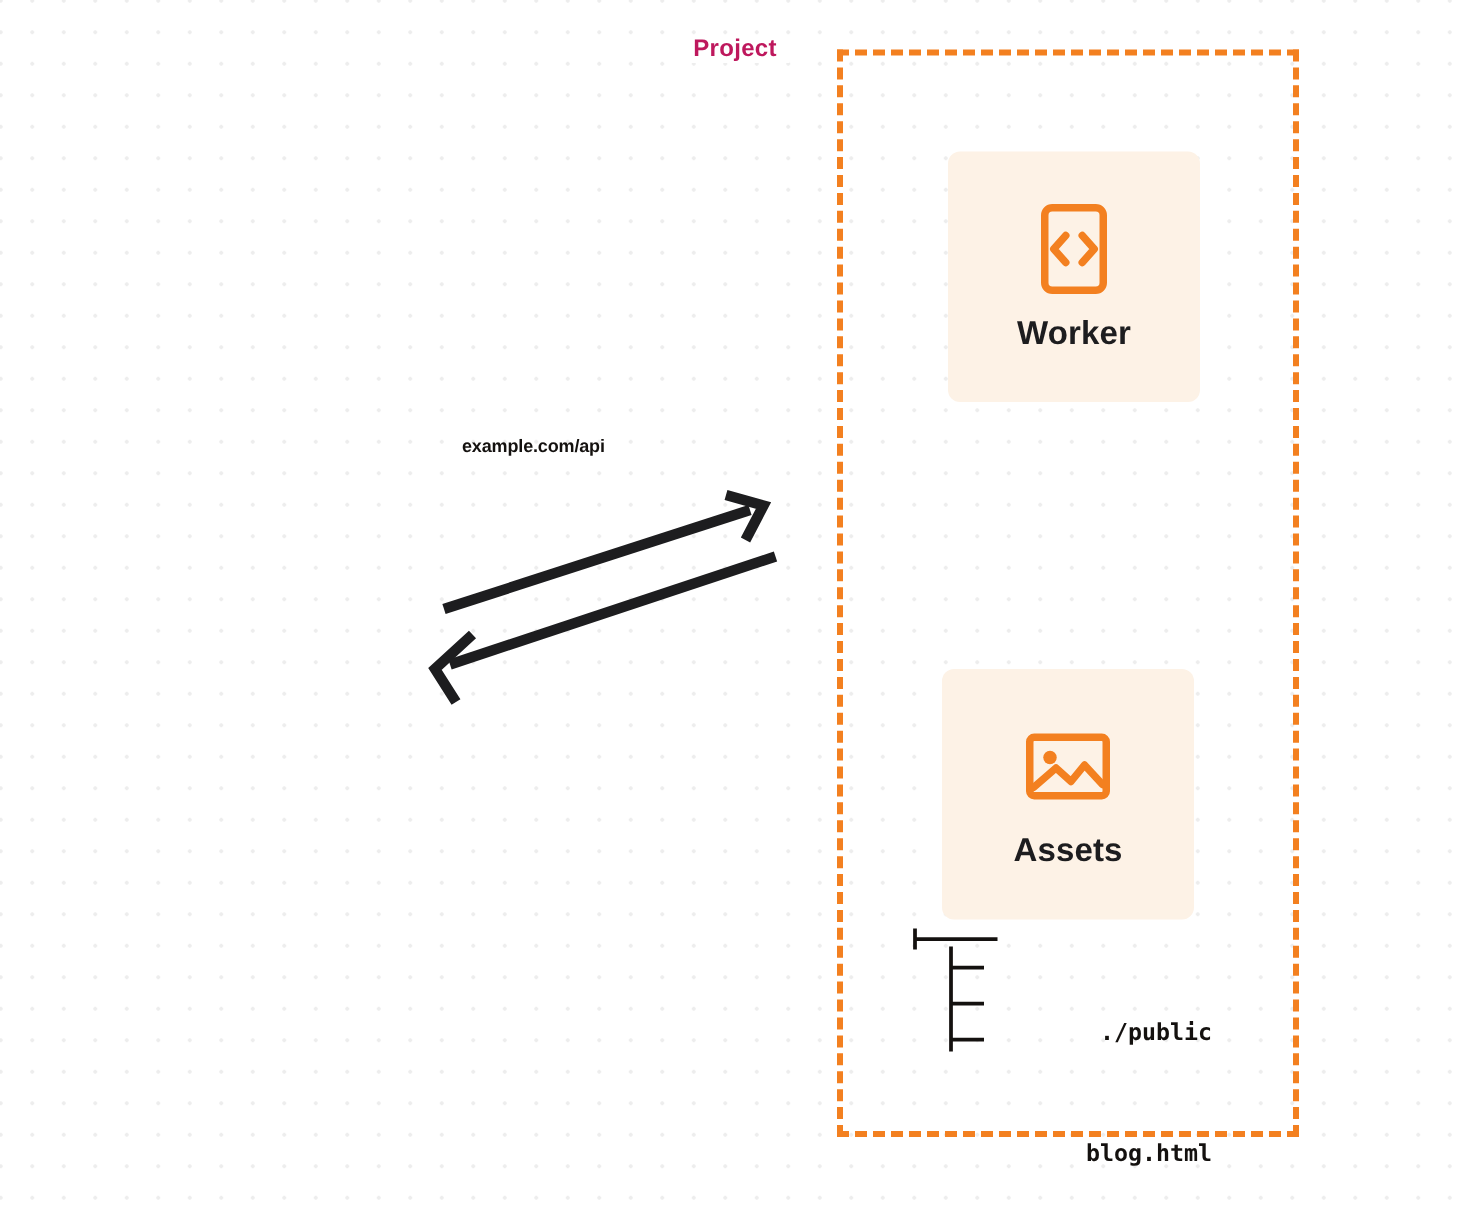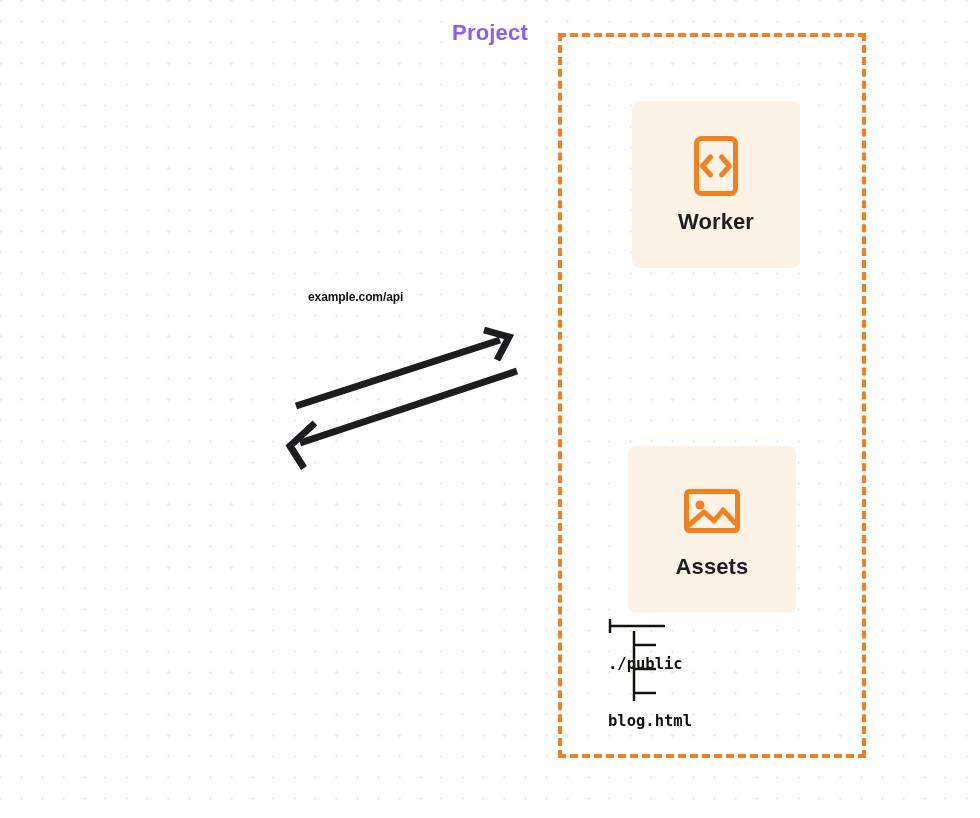--- a/index.html
+++ b/index.html
@@ -75,23 +75,23 @@
     border: 4px dashed #f38020;
     box-sizing: border-box;
   }
   #project-title {
     position: absolute;
     left: 50%;
     top: 33px;
     transform: translate(-50%, -50%);
     background: #ffffff;
     padding: 0 8px;
-    font-size: 22px;
-    font-weight: bold;
-    color: #8b5cf6;
+    font-size: 16px;
+    font-weight: bold;
+    color: #be185d;
     white-space: nowrap;
     letter-spacing: .2px;
   }
 
   
   .node-card {
     position: absolute;
     width: 168px;
     height: 167px;
     background: #fdf2e6;
@@ -125,21 +125,22 @@
     width: 200px;
     font-family: "DejaVu Sans Mono", "Liberation Mono", monospace;
     font-size: 15.5px;
     font-weight: bold;
     color: #14110f;
     line-height: 19px;
     white-space: pre;
   }
   .tree-row {
     display: block;
-    text-align: left;
+    text-align: right;
+    margin-top: 24px;
   }
   #tree-svg {
     position: absolute;
     left: 608px;
     top: 617px;
     width: 80px;
     height: 90px;
     pointer-events: none;
   }
 </style>

